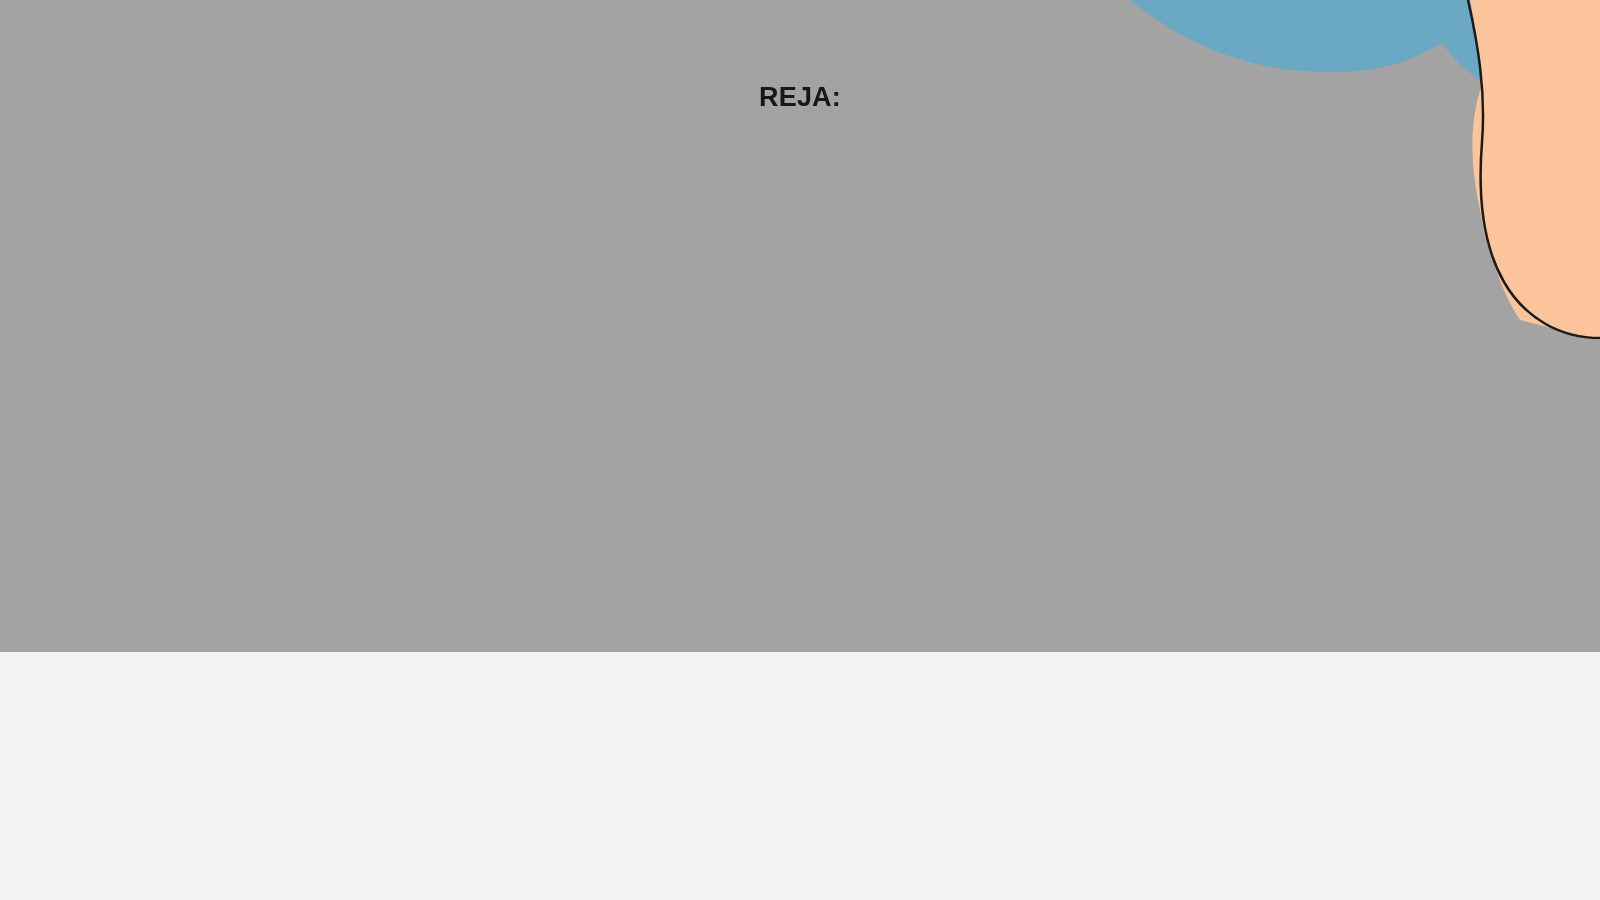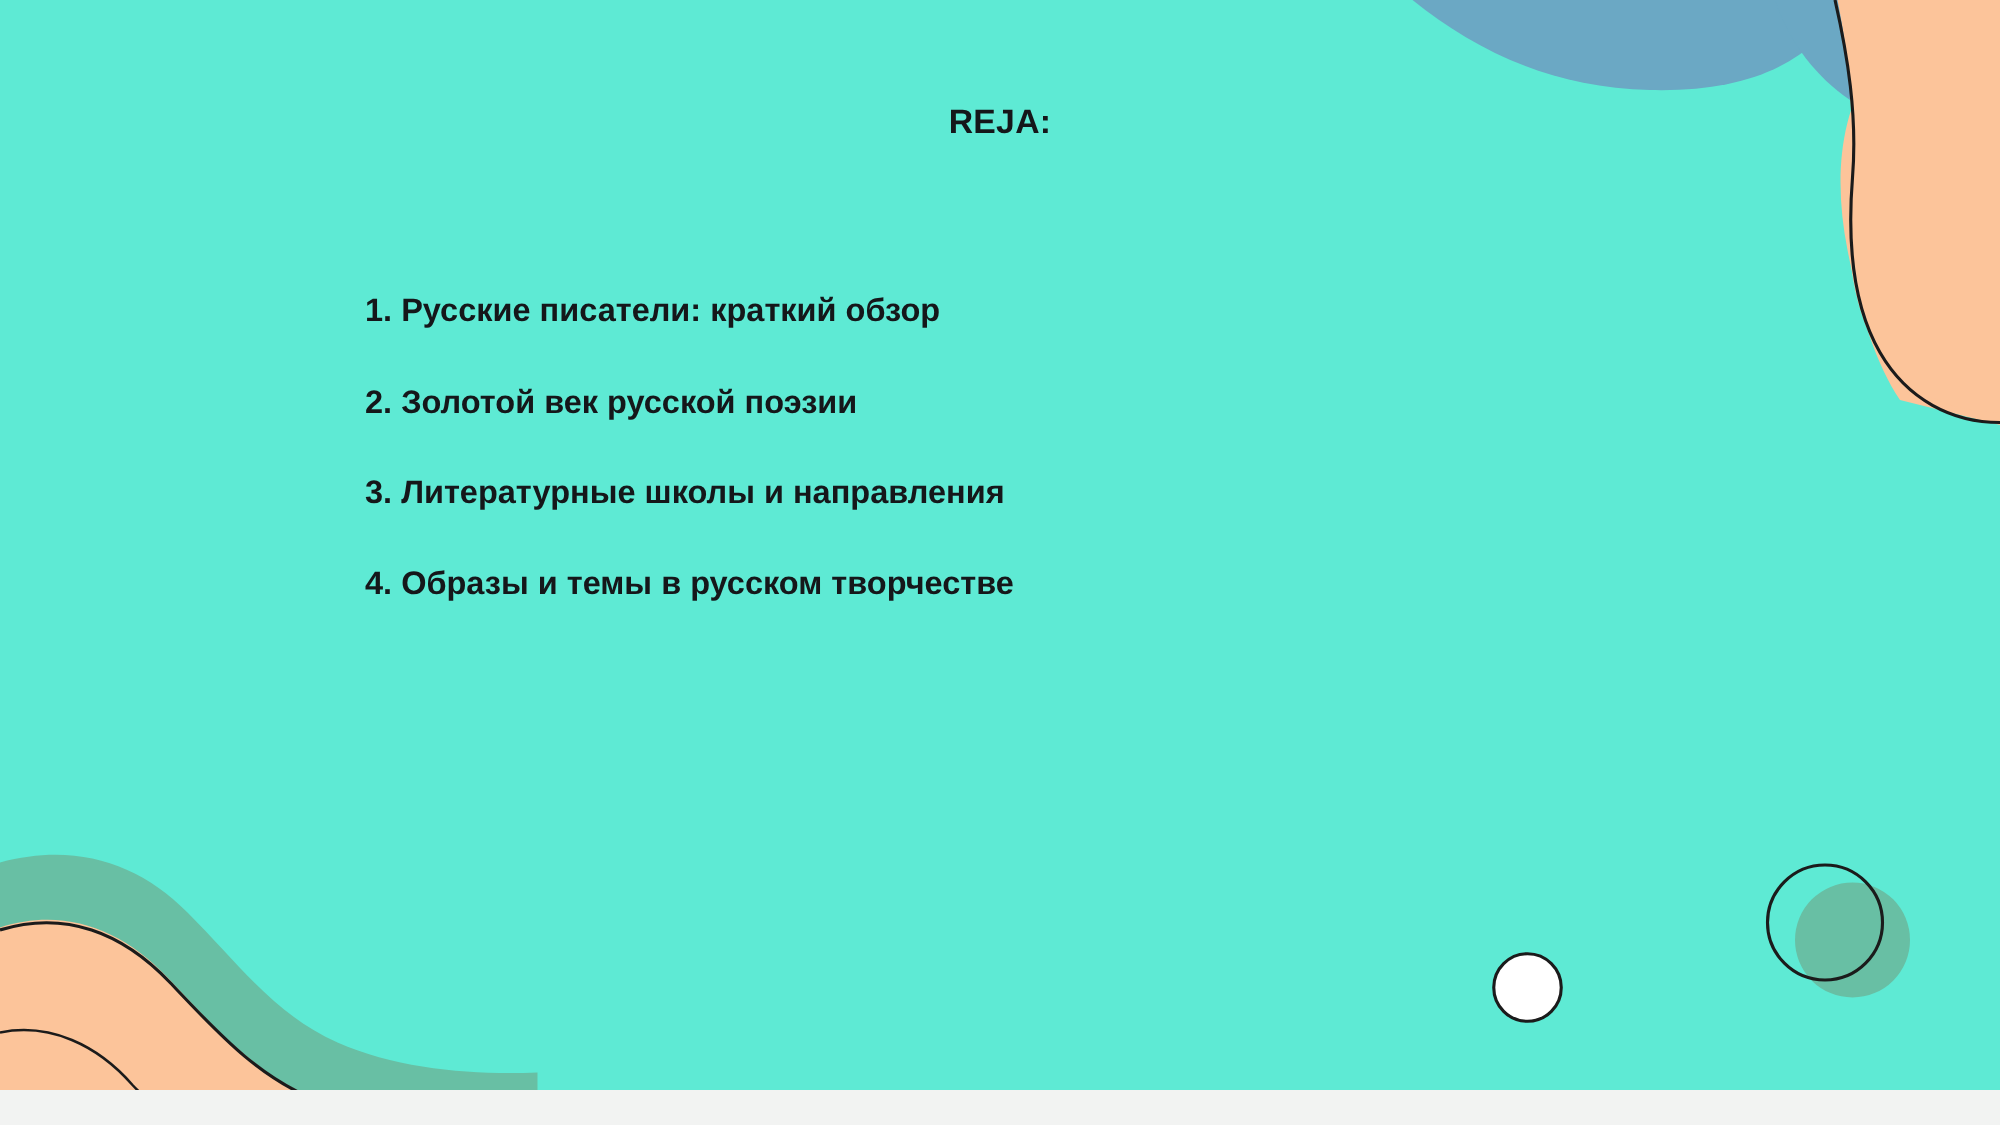--- a/index.html
+++ b/index.html
@@ -9,22 +9,22 @@
   body {
     width: 1600px;
     height: 900px;
     overflow: hidden;
     background: #f2f3f2;
     font-family: "Liberation Sans", sans-serif;
   }
   .slide {
     position: relative;
     width: 1600px;
-    height: 872px;
-    background: #5eead4;
+    height: 652px;
+    background: #a3a3a3;
     overflow: hidden;
   }
   .decor-layer {
     position: absolute;
     inset: 0;
     width: 1600px;
     height: 900px;
     pointer-events: none;
   }
   .content {
@@ -88,21 +88,15 @@
     <path d="M0,826 C40,818 78,836 106,868 C130,894 160,900 196,900" fill="none" stroke="#1b1b1b" stroke-width="2"></path>
 
     <circle cx="1482" cy="752" r="46" fill="#68bfa4"></circle>
     <circle cx="1460" cy="738" r="46" fill="#f2f3f2" fill-opacity="0.0" stroke="#1b1b1b" stroke-width="2.5"></circle>
     <circle cx="1222" cy="790" r="27" fill="#ffffff" stroke="#1b1b1b" stroke-width="2.5"></circle>
   </svg>
 
   <div class="content">
     <div class="slide-title">REJA:</div>
 
-    <div class="agenda-list">
-      <div class="agenda-item">1. Русские писатели: краткий обзор</div>
-      <div class="agenda-item">2. Золотой век русской поэзии</div>
-      <div class="agenda-item">3. Литературные школы и направления</div>
-      <div class="agenda-item">4. Образы и темы в русском творчестве</div>
-    </div>
   </div>
 
 </div>
 
 </body></html>

